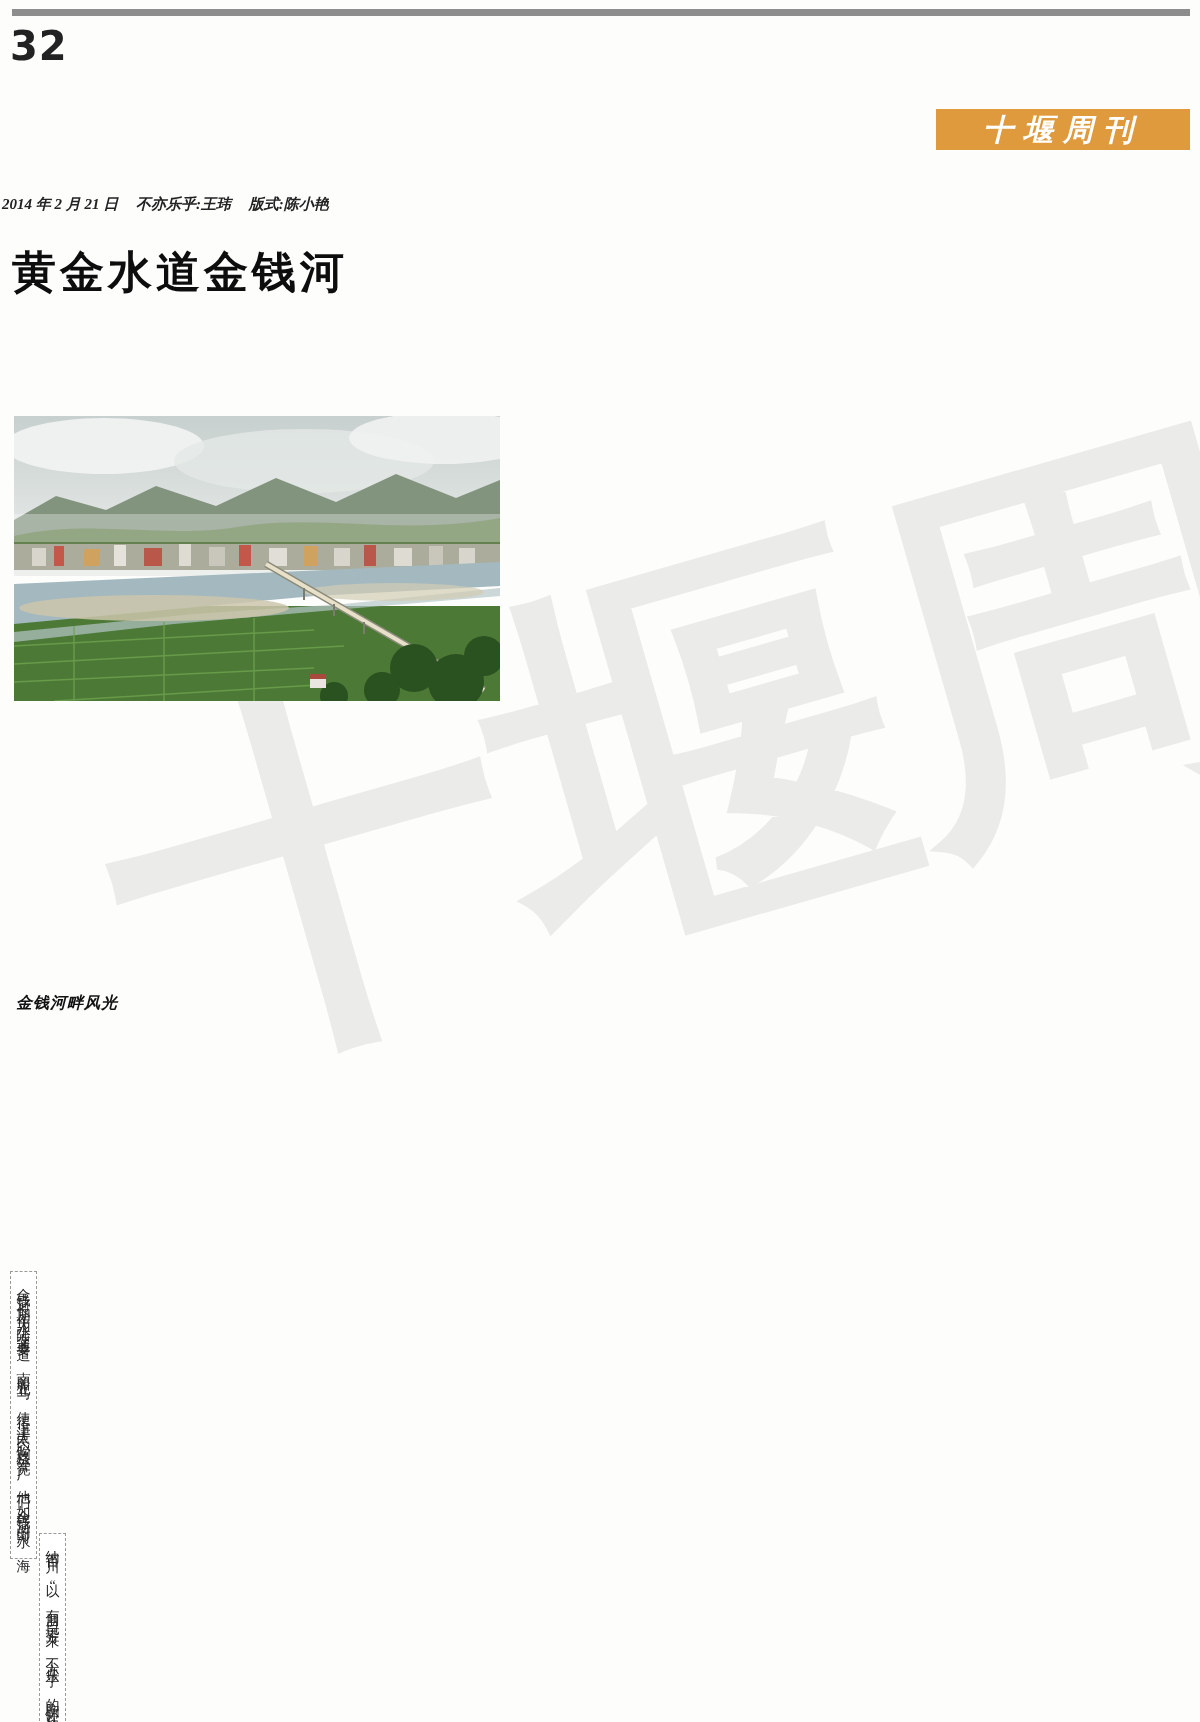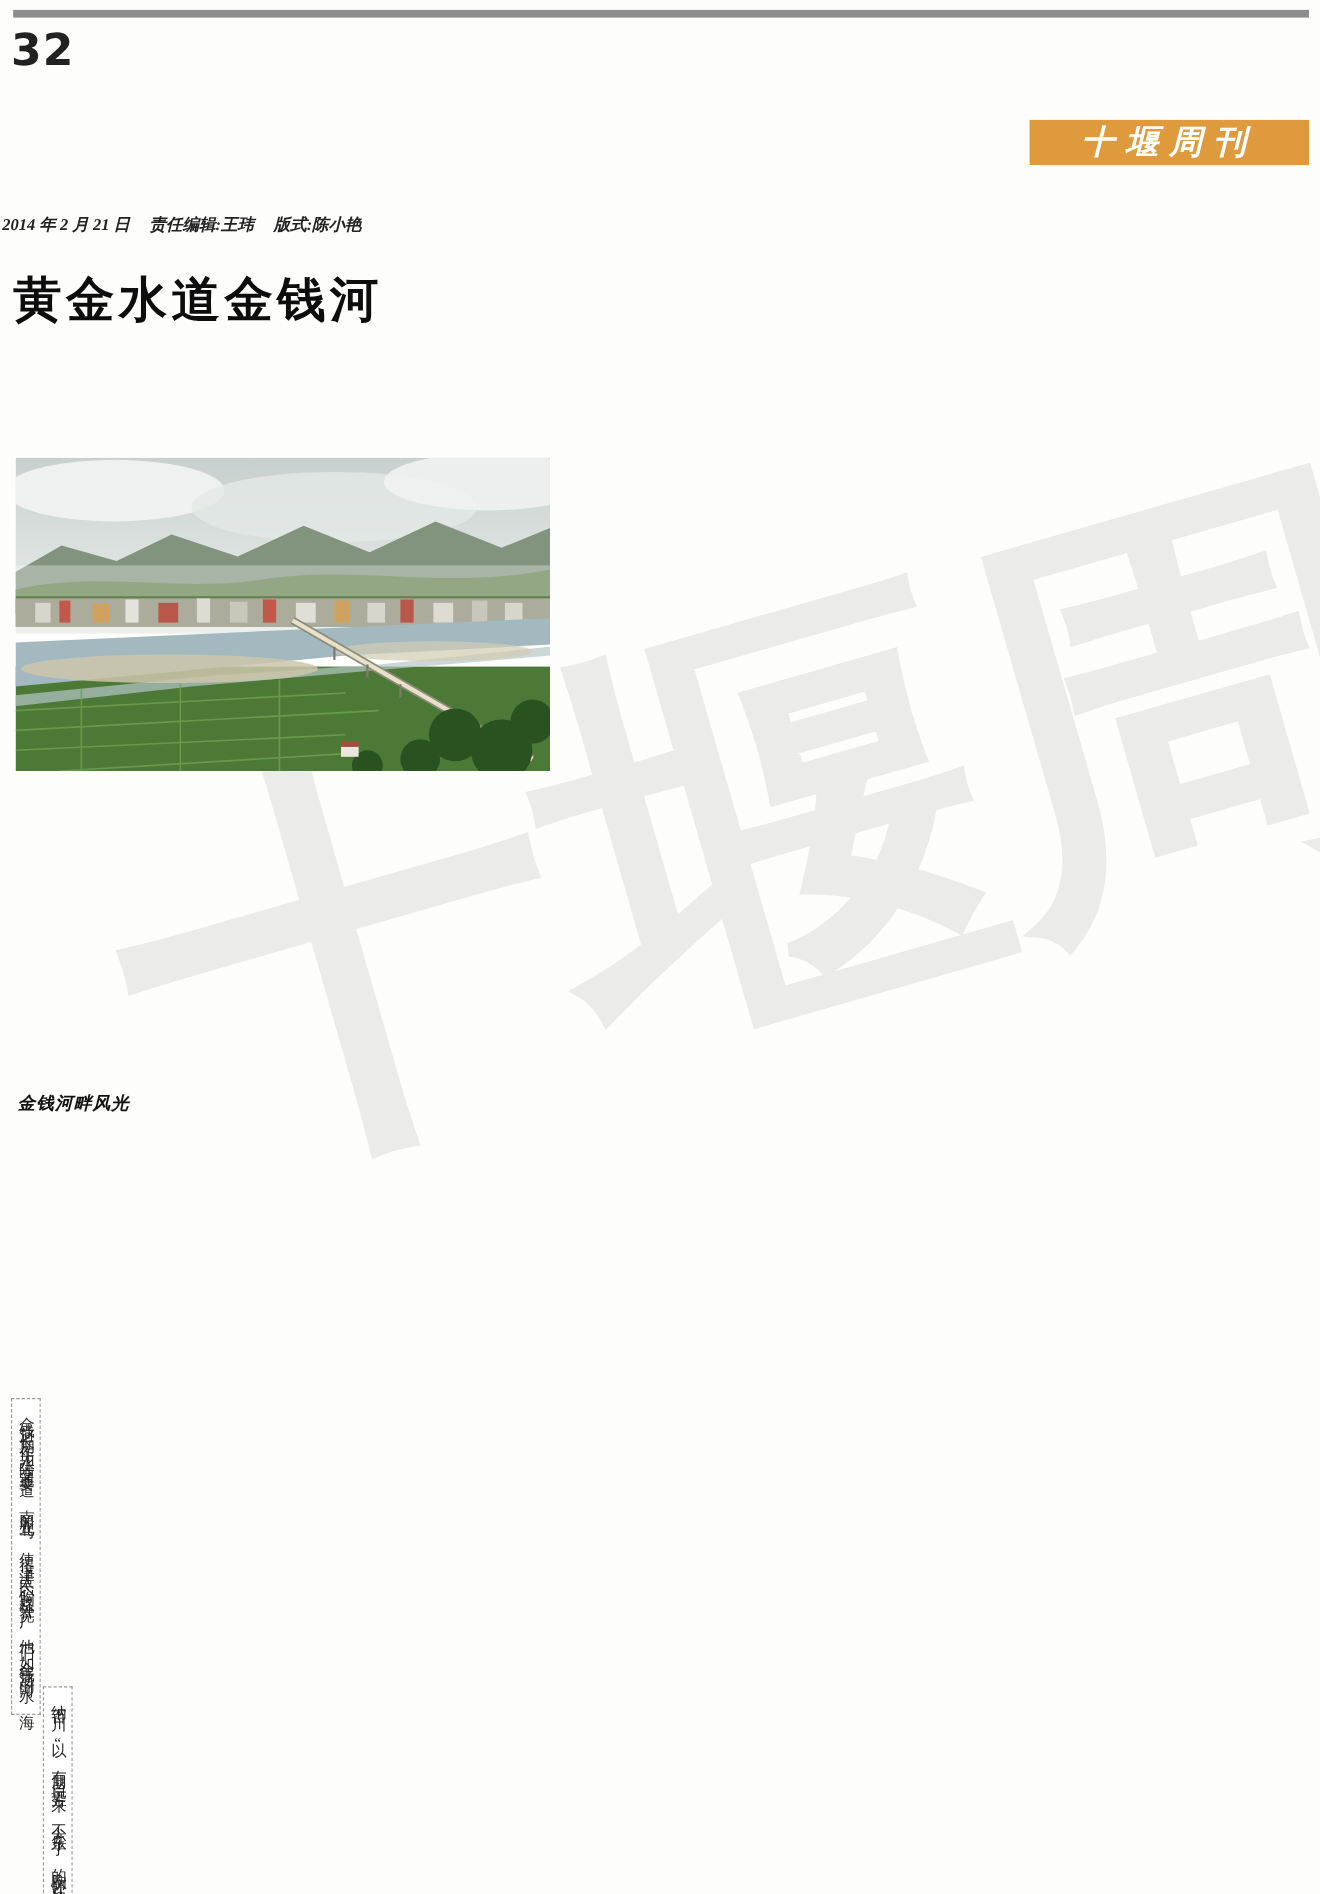--- a/index.html
+++ b/index.html
@@ -39,21 +39,21 @@
 <div class="page">
 
   <div class="watermark">十堰周刊</div>
 
   <div class="topbar layer"></div>
   <div class="pagenum layer">32</div>
   <div class="section-title layer">文化历史·风物志</div>
   <div class="masthead layer">十堰周刊</div>
   <div class="dateline layer">
     <span>2014 年 2 月 21 日</span>
-    <span>责任编辑:王玮</span>
+    <span>不亦乐乎:王玮</span>
     <span>版式:陈小艳</span>
   </div>
 
   <h1 class="headline layer">黄金水道金钱河</h1>
 
   <div class="photo layer">
     <svg viewBox="0 0 486 285" preserveAspectRatio="none">
       <defs>
         <linearGradient id="sky" x1="0" y1="0" x2="0" y2="1">
           <stop offset="0" stop-color="#c7d0ce"></stop>

